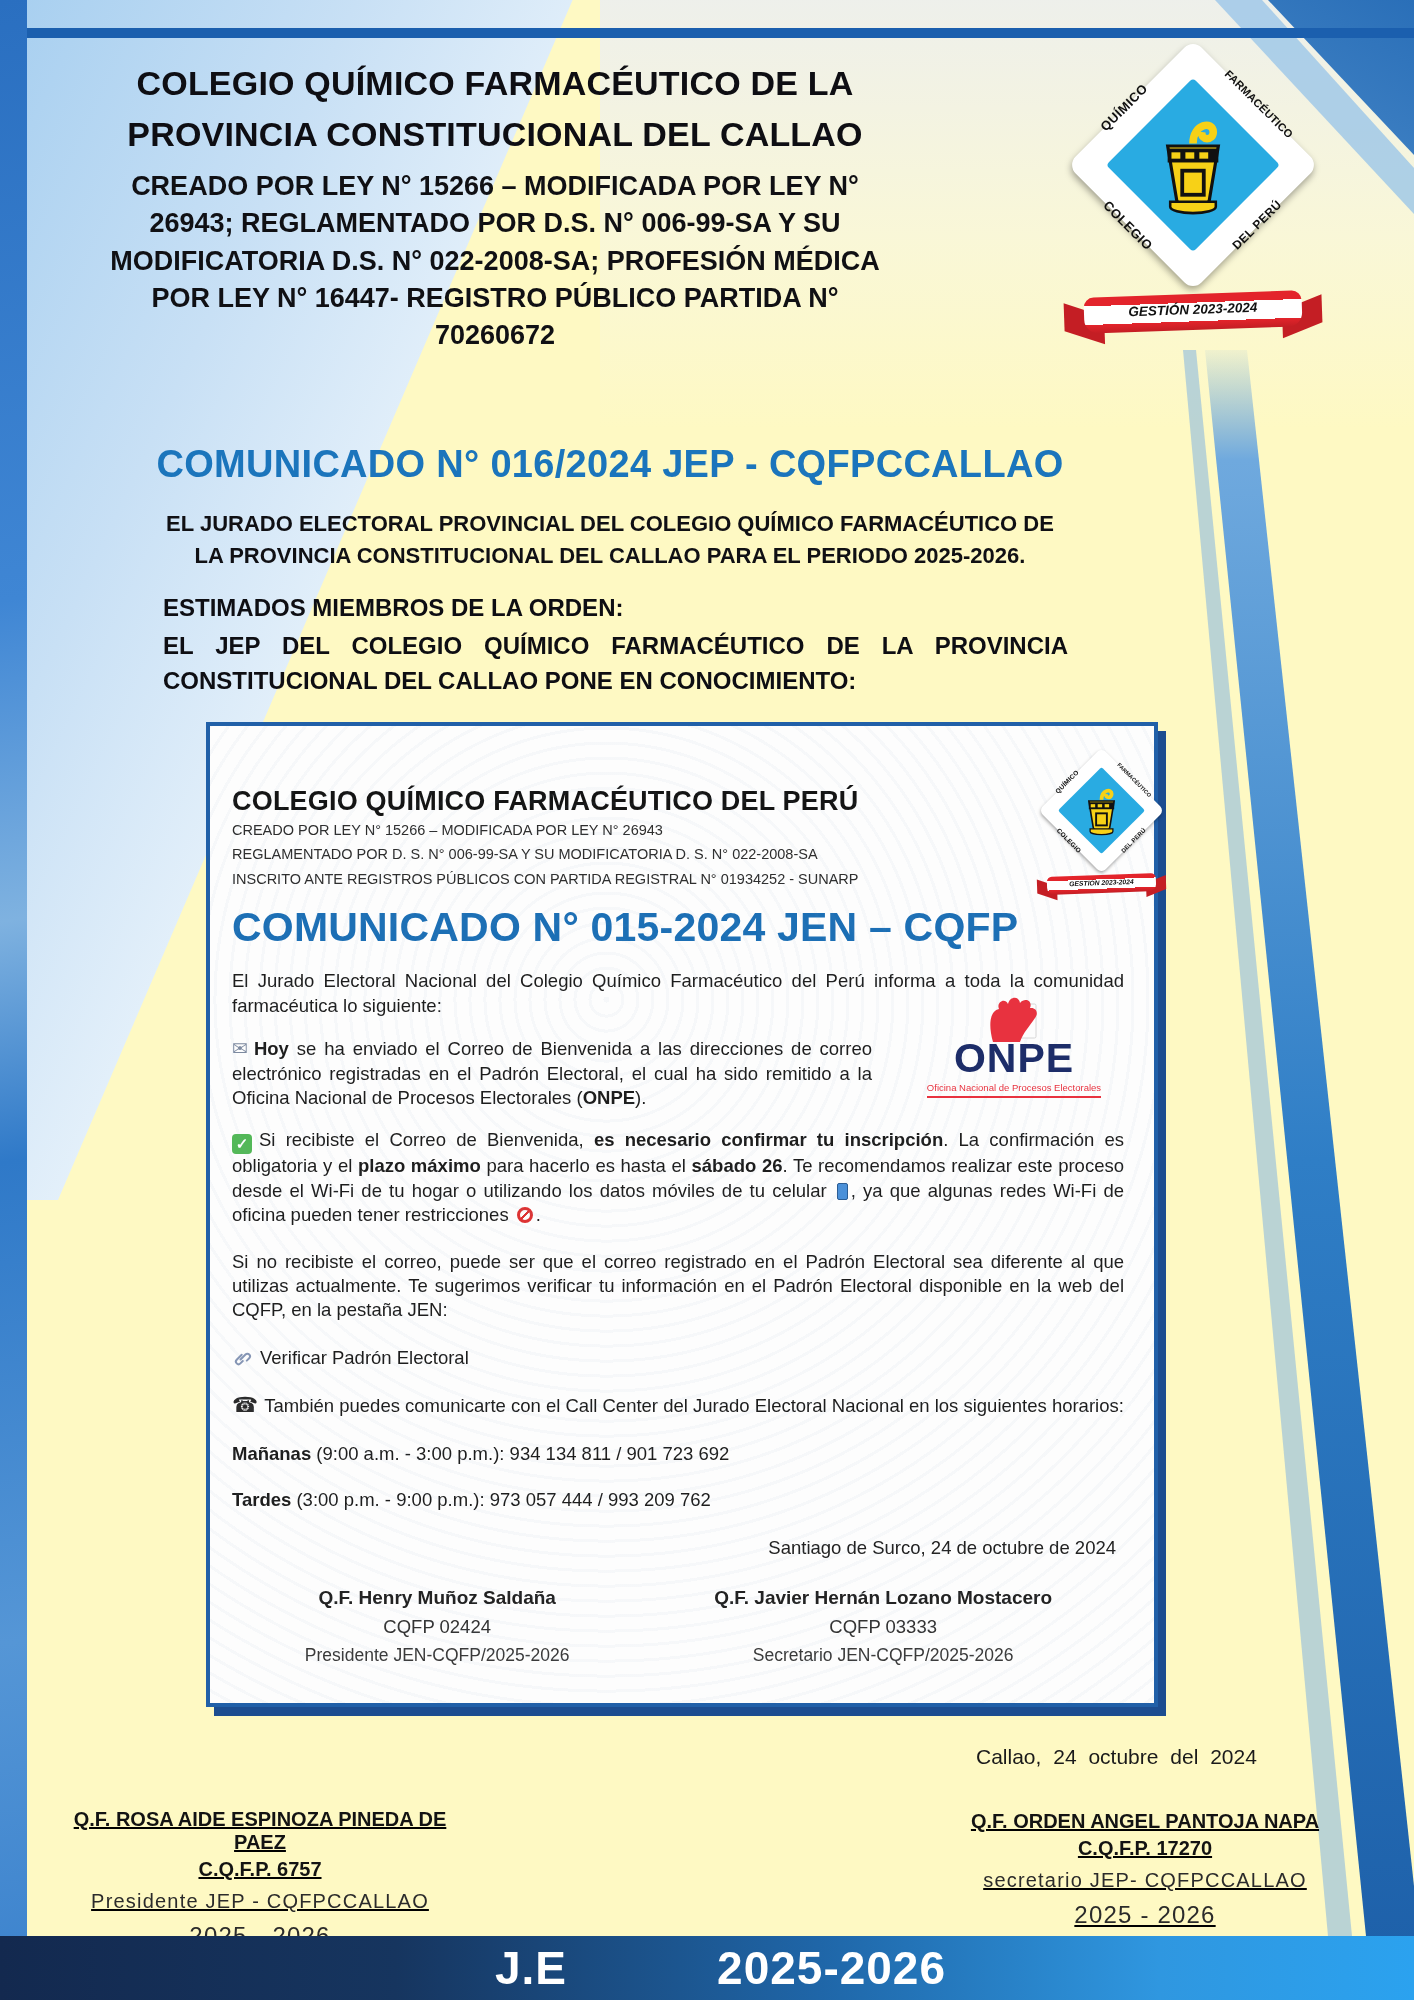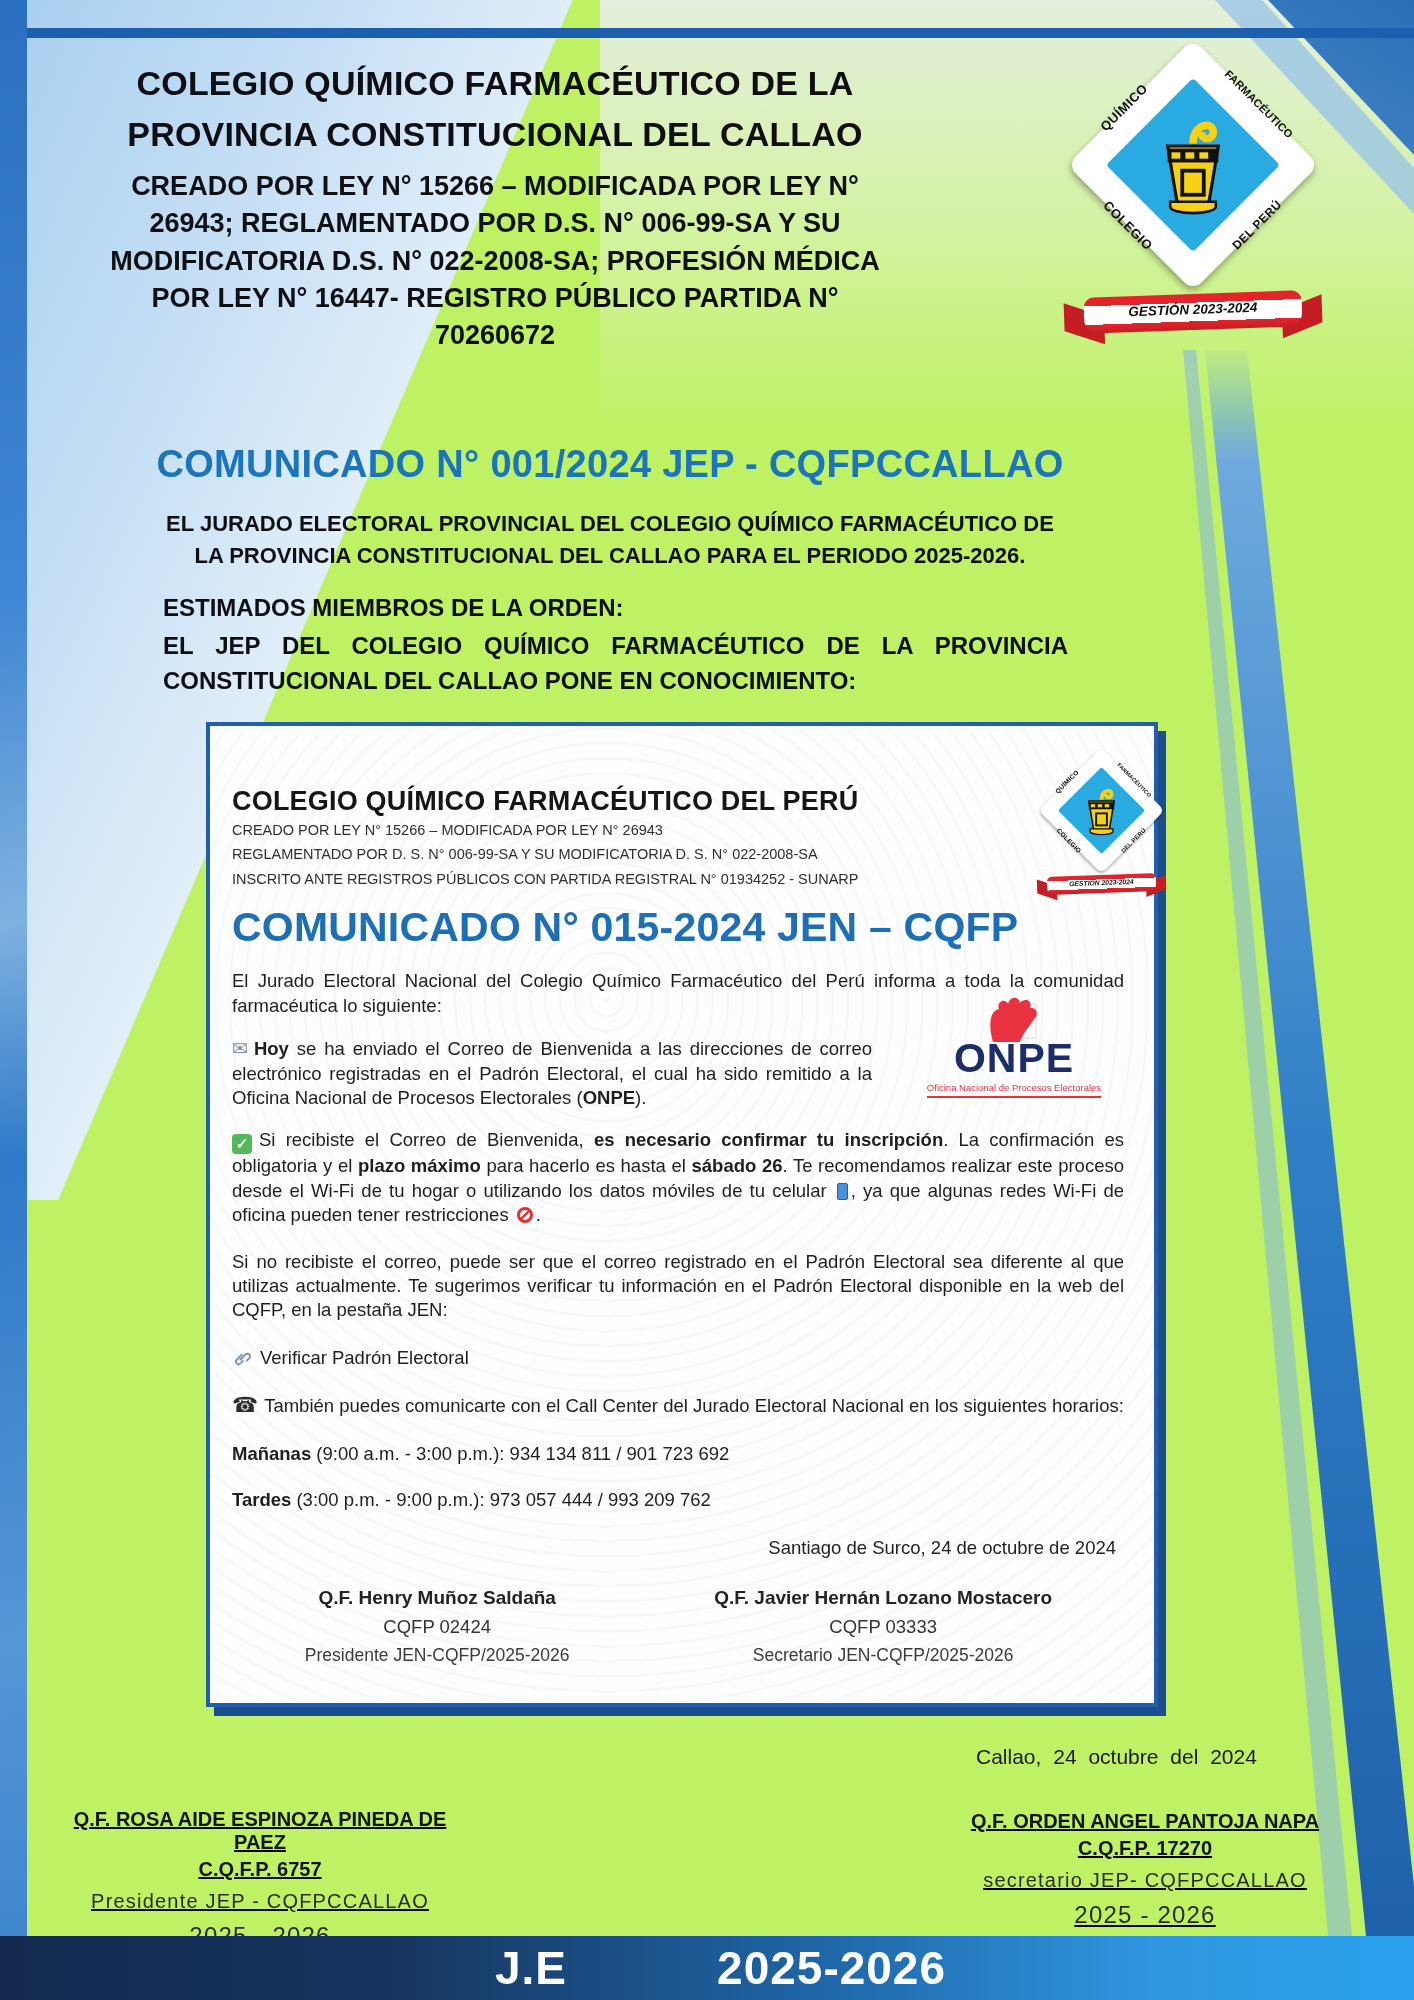--- a/index.html
+++ b/index.html
@@ -1,17 +1,17 @@
 <!DOCTYPE html>
 <html><head>
 <meta charset="utf-8">
 <style>
   * { margin:0; padding:0; box-sizing:border-box; }
   html,body { width:1414px; height:2000px; background:#fff; font-family:"Liberation Sans", sans-serif; }
-  .page { position:relative; width:1414px; height:2000px; background:#bef264; overflow:hidden; }
+  .page { position:relative; width:1414px; height:2000px; background:#fef9c3; overflow:hidden; }
 
   
   .left-bar { position:absolute; left:0; top:0; width:27px; height:2000px; z-index:1;
     background:linear-gradient(170deg,#2a6fc0 0%,#3f86d4 30%,#7fb2e0 46%,#2f79c8 58%,#5596d6 82%,#3b82cd 100%); }
   .top-line { position:absolute; left:27px; top:28px; width:1387px; height:10px; background:#1b5fae; z-index:1; }
   .diag-tl { position:absolute; left:27px; top:0; width:620px; height:1200px; z-index:0;
     background:linear-gradient(115deg,#a9d0f0 0%,#c8e0f5 28%,#e9f3fb 55%,rgba(255,255,255,0) 78%);
     clip-path:polygon(0 0, 88% 0, 5% 100%, 0 100%); }
   .top-tint { position:absolute; left:600px; top:0; width:814px; height:430px; z-index:0;
     background:linear-gradient(180deg,rgba(235,238,242,.85) 0%,rgba(242,244,246,.4) 55%,rgba(255,255,255,0) 100%); }
@@ -165,21 +165,21 @@
       <rect x="20" y="44" width="20" height="22" fill="#111"></rect>
       <rect x="23" y="47" width="14" height="16" fill="#f7d117"></rect>
       <path d="M12 70 h36 v4 a18 5 0 0 1 -36 0 z" fill="#f7d117" stroke="#111" stroke-width="2"></path>
     </svg>
     <div class="ribbon">
       <div class="band"></div>
       <div class="txt">GESTIÓN 2023-2024</div>
     </div>
   </div>
 
-  <div class="c-title">COMUNICADO N° 001/2024 JEP - CQFPCCALLAO</div>
+  <div class="c-title">COMUNICADO N° 016/2024 JEP - CQFPCCALLAO</div>
   <div class="c-intro">EL JURADO ELECTORAL PROVINCIAL DEL COLEGIO QUÍMICO FARMACÉUTICO DE LA PROVINCIA CONSTITUCIONAL DEL CALLAO PARA EL PERIODO 2025-2026.</div>
   <div class="c-salu">ESTIMADOS MIEMBROS DE LA ORDEN:</div>
   <div class="c-body">EL JEP DEL COLEGIO QUÍMICO FARMACÉUTICO DE LA PROVINCIA CONSTITUCIONAL DEL CALLAO  PONE EN CONOCIMIENTO:</div>
 
   <div class="card">
 
     <div class="logo logo-sm">
       <div class="d-outer"></div>
       <div class="d-inner"></div>
       <span class="d-word w-tl">QUÍMICO</span>

